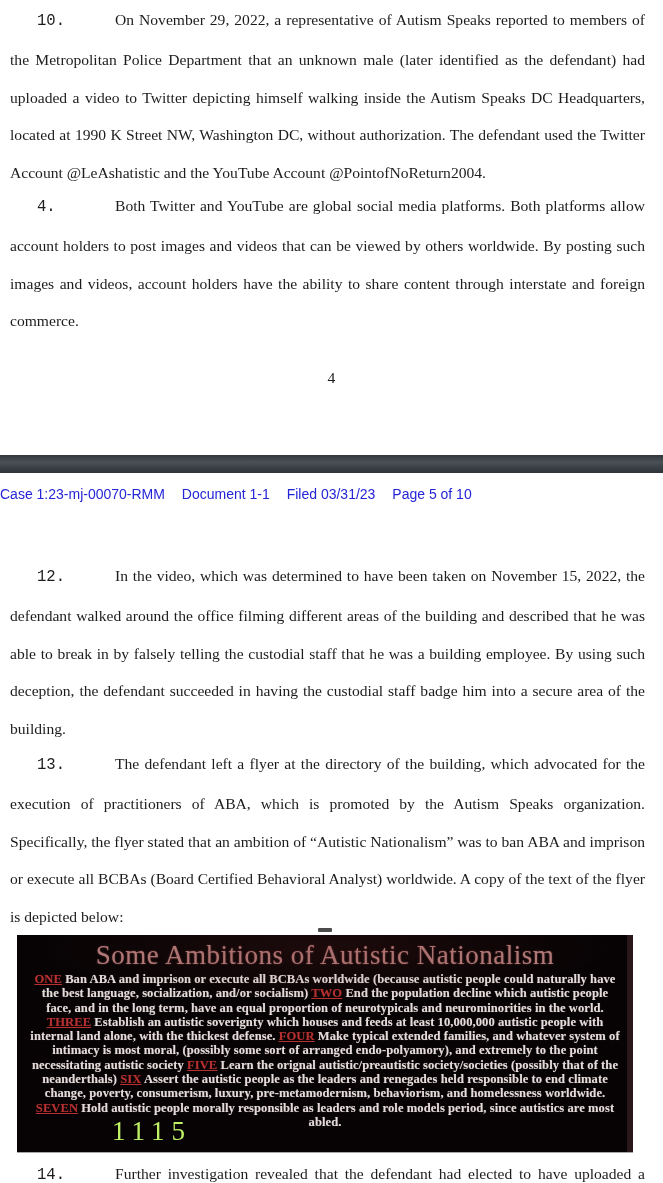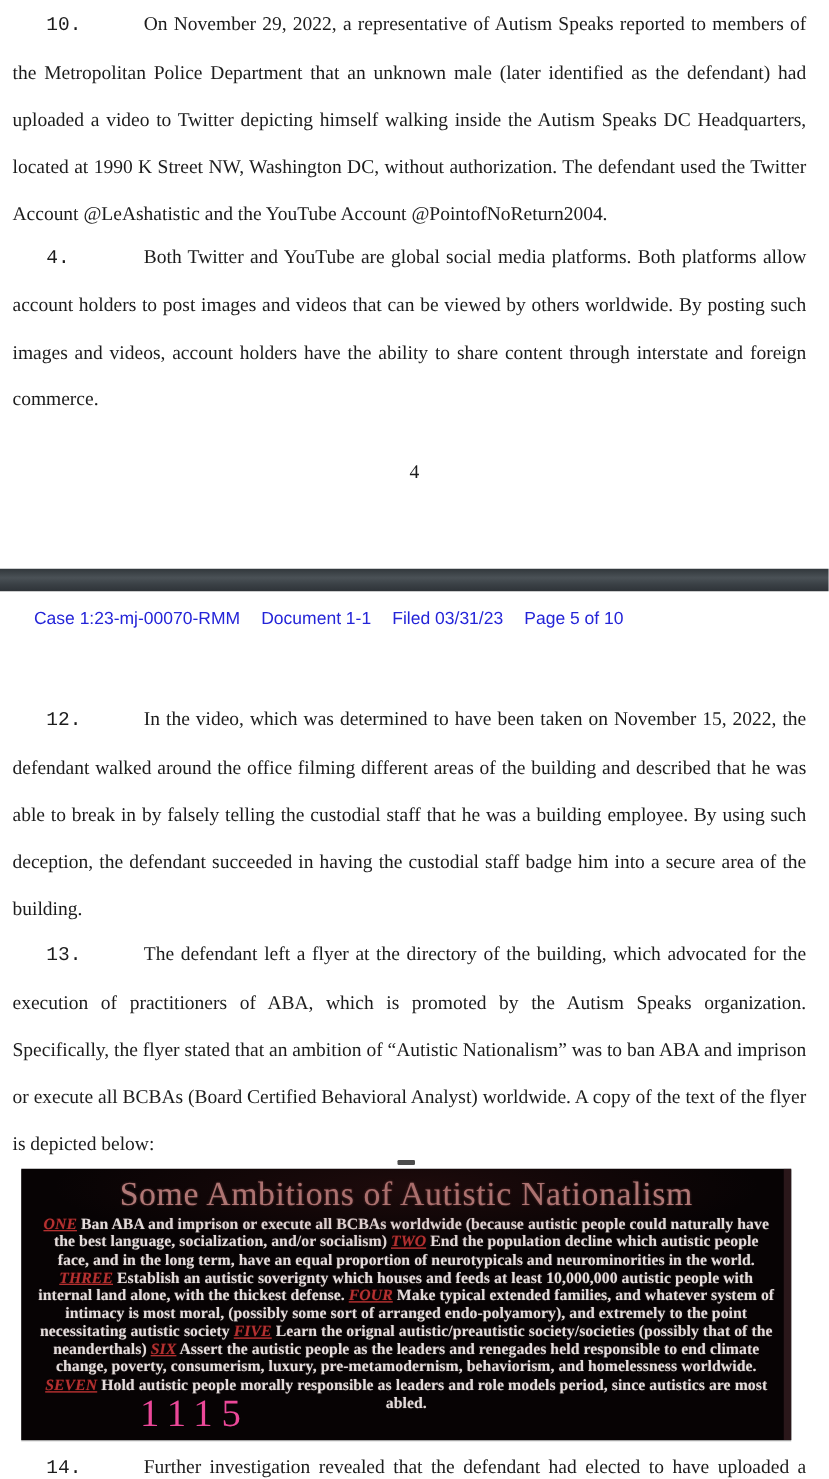--- a/index.html
+++ b/index.html
@@ -20,21 +20,21 @@
     left:0;width:663px;text-align:center;
     font-size:15.6px;line-height:24px;color:#1c1c1c;margin:0;
   }
   
   .sepbar{
     left:0;top:455px;width:663px;height:18px;
     background:linear-gradient(180deg,#31373b 0%,#4a5156 40%,#3a4045 70%,#2e3338 100%);
   }
   
   .stamp{
-    left:0;top:486px;width:526px;text-align:center;
+    left:0;top:486px;width:526px;text-align:left;
     font-family:"Liberation Sans", sans-serif;
     font-size:14px;line-height:17px;
   }
   .stamp span{white-space:nowrap;}
   .stamp span + span{margin-left:13px;}
   
   .flyer{
     left:17px;top:935px;width:616px;height:217px;
     background:#070304;color:#e4dbda;overflow:hidden;
     box-shadow:0 1px 0 rgba(0,0,0,.35);
@@ -53,28 +53,28 @@
     color:#b27b79;text-shadow:0 0 2px rgba(170,100,100,.55);
     white-space:nowrap;
   }
   .flyer-body{
     margin-top:1px;padding:0 13px;
     font-size:12.6px;line-height:14.3px;font-weight:bold;
     letter-spacing:.05px;text-align:center;color:#e4dbda;
     text-shadow:0 0 1px rgba(220,210,210,.4);
   }
   .kw{
-    color:#b53030;font-style:italic;text-decoration:underline;
+    color:#b53030;text-decoration:underline;
     text-shadow:0 0 1px rgba(160,40,40,.5);
   }
   .flyer-footer{
     position:absolute;left:95px;right:46px;bottom:6px;
     display:flex;justify-content:space-between;align-items:baseline;
   }
-  .f-left{font-size:31px;letter-spacing:7px;color:#ec4899;line-height:30px;}
+  .f-left{font-size:27px;letter-spacing:7px;color:#bef264;line-height:30px;}
   .f-right{font-size:27px;color:#a21d1c;line-height:30px;}
   .dash{left:318px;top:928px;width:14px;height:4px;background:#4c4c4c;border-radius:1px;}
 </style>
 </head>
 <body>
 
 <p class="abs para" style="top:1px"><span class="pnum">10.</span><span>On November 29, 2022, a representative of Autism Speaks reported to members of the Metropolitan Police Department that an unknown male (later identified as the defendant) had uploaded a video to Twitter depicting himself walking inside the Autism Speaks DC Headquarters, located at 1990 K Street NW, Washington DC, without authorization.  The defendant used the Twitter Account @LeAshatistic and the YouTube Account @PointofNoReturn2004.</span></p>
 
 <p class="abs para" style="top:187px"><span class="pnum">4.</span><span>Both Twitter and YouTube are global social media platforms.  Both platforms allow account holders to post images and videos that can be viewed by others worldwide.  By posting such images and videos, account holders have the ability to share content through interstate and foreign commerce.</span></p>
 

